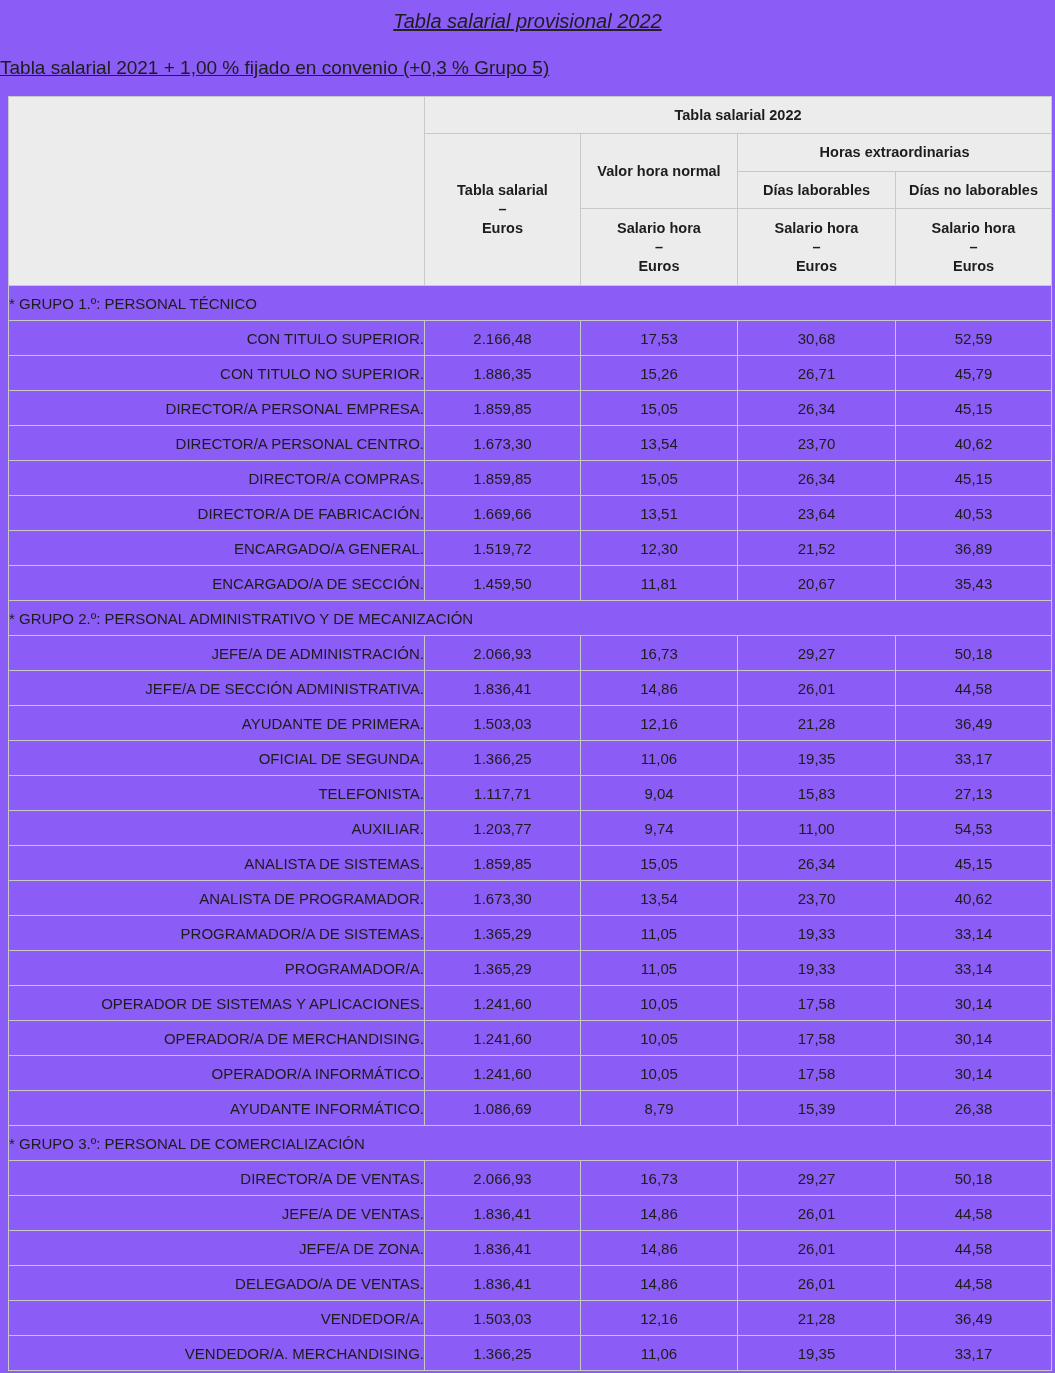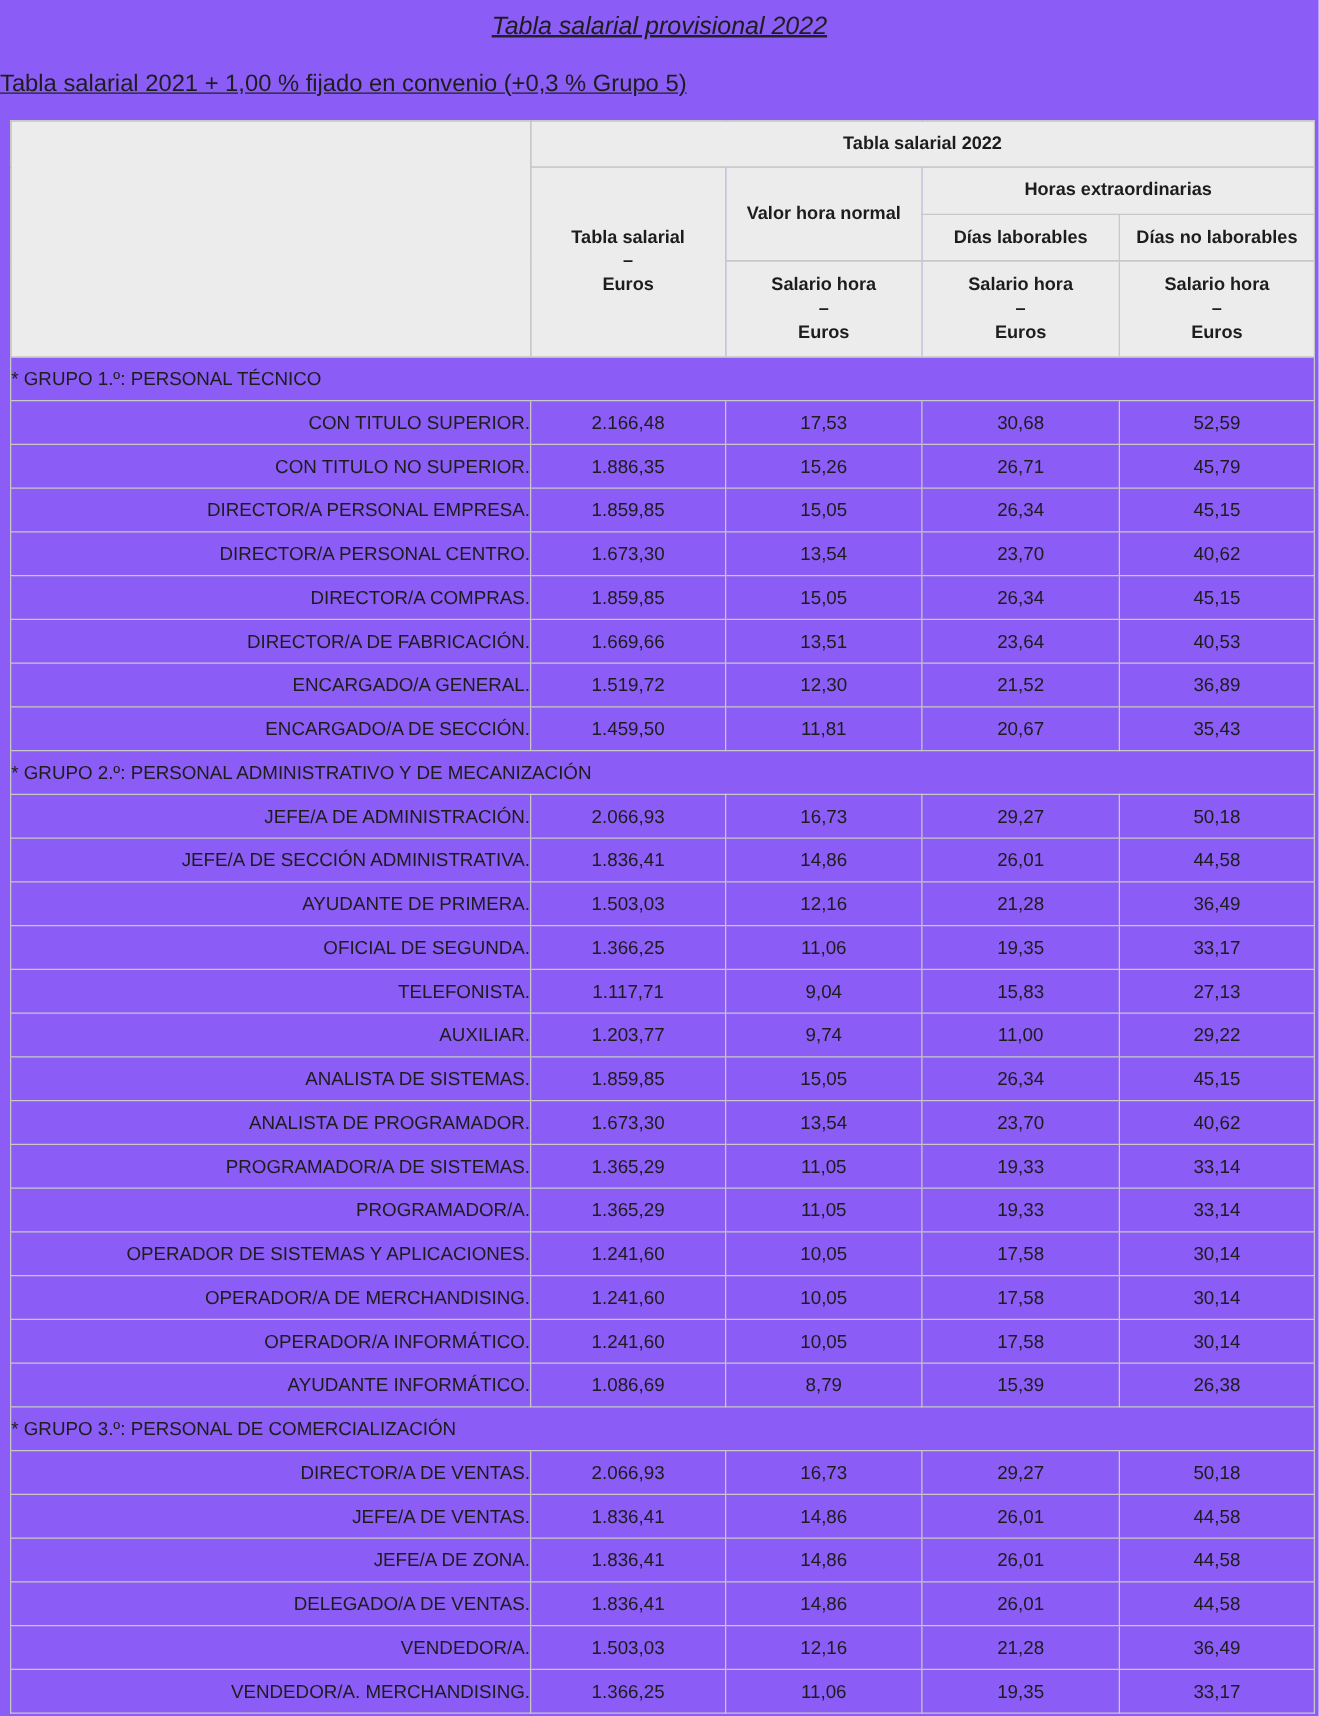--- a/index.html
+++ b/index.html
@@ -245,21 +245,21 @@
       <td class="num-cell">9,04</td>
       <td class="num-cell">15,83</td>
       <td class="num-cell">27,13</td>
     </tr>
 
     <tr>
       <td class="label-cell">AUXILIAR.</td>
       <td class="num-cell">1.203,77</td>
       <td class="num-cell">9,74</td>
       <td class="num-cell">11,00</td>
-      <td class="num-cell">29,22</td>
+      <td class="num-cell">54,53</td>
     </tr>
 
     <tr>
       <td class="label-cell">ANALISTA DE SISTEMAS.</td>
       <td class="num-cell">1.859,85</td>
       <td class="num-cell">15,05</td>
       <td class="num-cell">26,34</td>
       <td class="num-cell">45,15</td>
     </tr>
 

